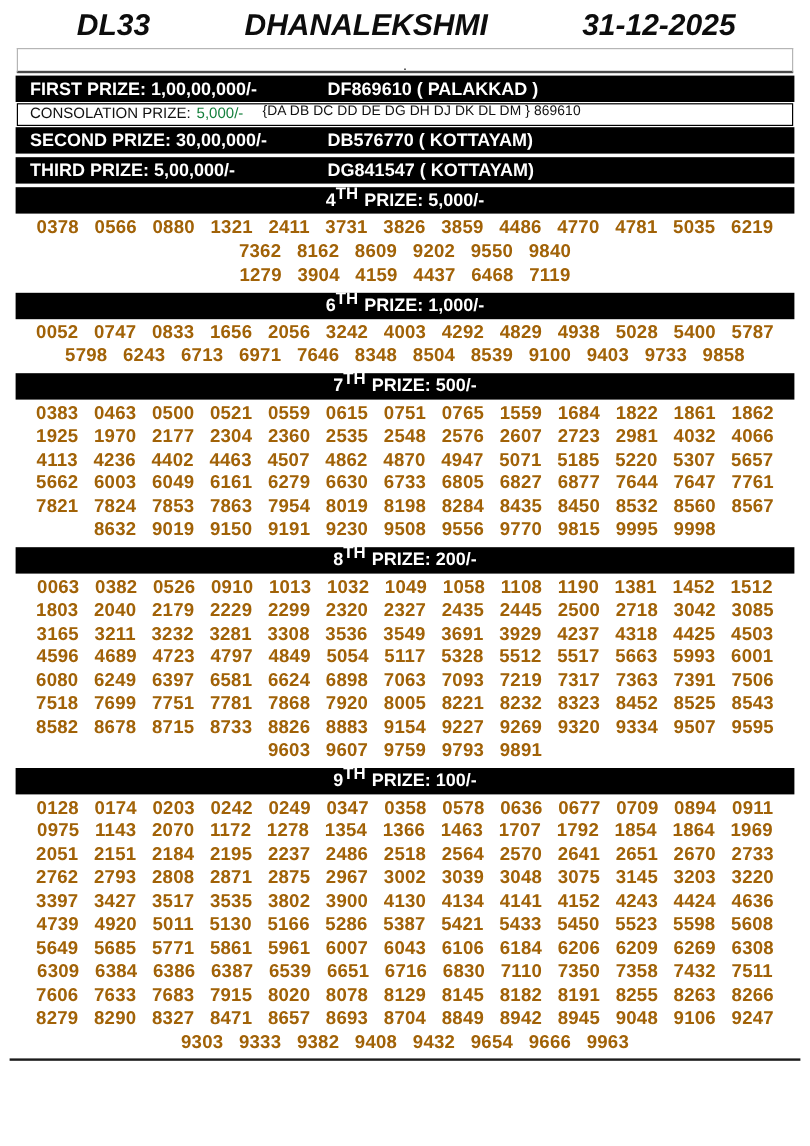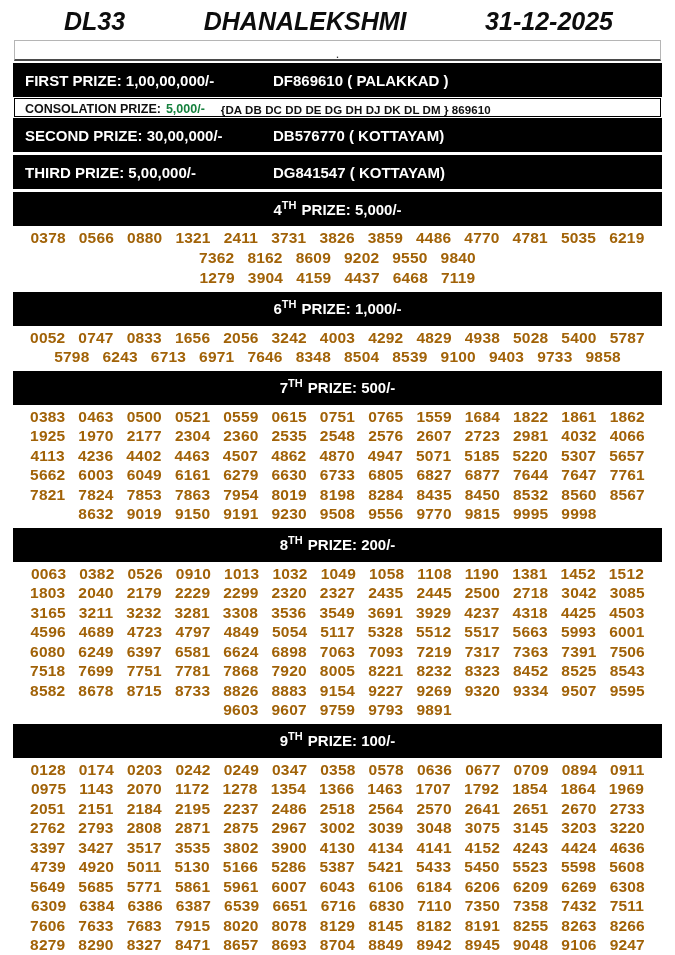--- a/index.html
+++ b/index.html
@@ -19,33 +19,33 @@
   
   .notebox{
     margin:1px 14px 3px 14px;height:18px;
     background:#fff;border:1px solid #b5b5b5;border-bottom:2px solid #4a4a4a;
     display:flex;justify-content:center;align-items:flex-end;
     font-size:9px;font-weight:700;color:#333;line-height:8px;
   }
   
   .bar{
     margin:2px 14px;background:#000;color:#fff;
-    font-weight:700;font-size:15px;line-height:21px;height:32px;
+    font-weight:700;font-size:15px;line-height:21px;height:20px;
     display:flex;align-items:center;white-space:nowrap;
     box-shadow:0 0 0 1px #000;
   }
   .bar.winbar{padding-left:11px;}
   .bar.winbar .plabel{display:inline-block;min-width:248px;}
   .bar.centerbar{justify-content:center;margin-top:5px;margin-bottom:3px;}
-  .bar sup{font-size:11px;vertical-align:super;line-height:0;margin-right:1px;}
+  .bar sup{font-size:14px;vertical-align:super;line-height:0;margin-right:1px;}
   
   .conso{
     margin:2px 14px;border:1px solid #000;background:#fff;
-    height:17px;display:flex;align-items:flex-end;white-space:nowrap;
-    padding-left:10px;font-weight:700;font-size:12.5px;color:#111;
+    height:17px;display:flex;align-items:flex-start;white-space:nowrap;
+    padding-left:10px;font-weight:400;font-size:12.5px;color:#111;
   }
   .conso .amt{margin-left:5px;}
   .conso .series{margin-left:16px;font-size:11.5px;letter-spacing:0.1px;}
   
   .numrow{
     display:flex;justify-content:center;gap:13px;
     font-weight:700;font-size:15.5px;line-height:19.5px;color:#a16207;
     letter-spacing:0.2px;
   }
   section .numrow:first-of-type{margin-top:1px;}

